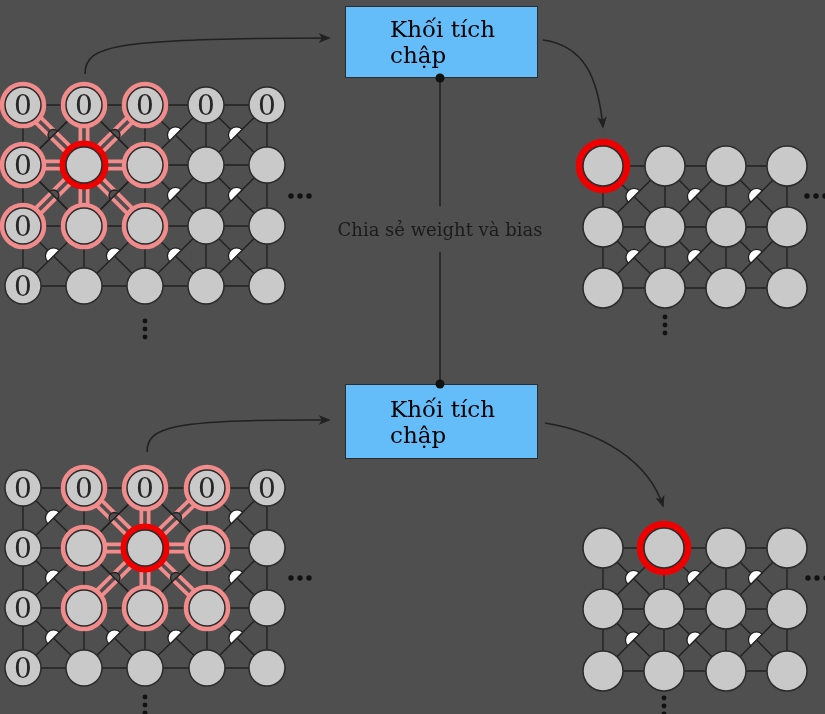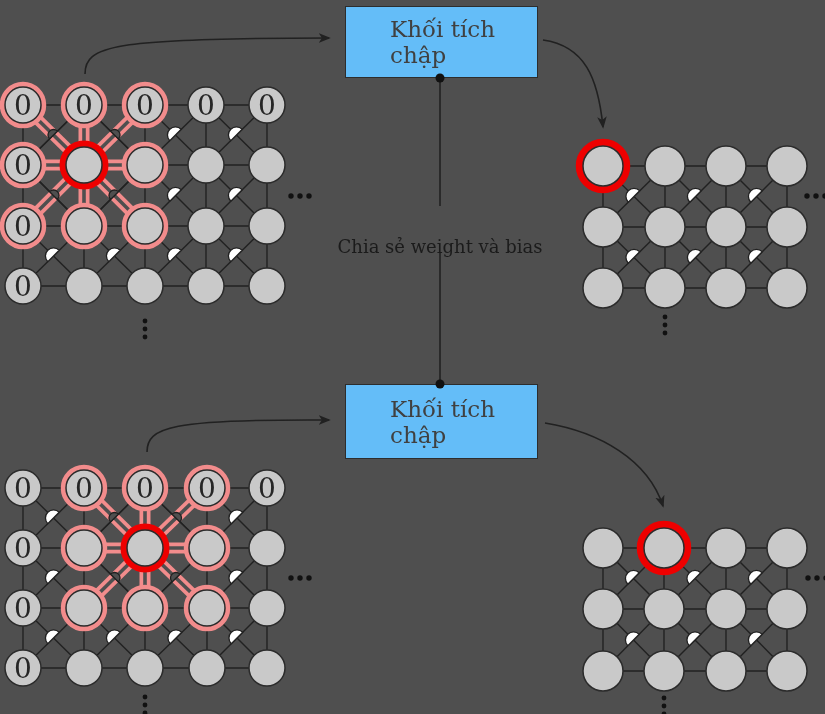--- a/index.html
+++ b/index.html
@@ -1,25 +1,25 @@
 <!DOCTYPE html>
 <html><head>
 <meta charset="utf-8">
 <style>
   html,body{margin:0;padding:0;background:#4f4f4f;}
   .canvas{position:relative;width:825px;height:714px;background:#4f4f4f;overflow:hidden;
           font-family:"DejaVu Serif","Liberation Serif",serif;}
   .canvas svg{position:absolute;left:0;top:0;}
   .conv-box{position:absolute;background:#64bdf8;border:1px solid #2d2d2d;
             display:flex;align-items:center;justify-content:center;
-            font-size:23px;color:#404040;box-sizing:border-box;padding-left:44px;}
+            font-size:23px;color:#000000;box-sizing:border-box;padding-left:44px;}
   #box-top{left:345px;top:6px;width:193px;height:72px;}
   #box-bottom{left:345px;top:384px;width:193px;height:75px;}
   .share-label{position:absolute;left:440px;top:229px;transform:translate(-50%,-50%);
-               font-size:18px;color:#1b1b1b;white-space:nowrap;margin-top:17px;}
+               font-size:18px;color:#1b1b1b;white-space:nowrap;}
   svg text{font-family:"DejaVu Serif","Liberation Serif",serif;}
 </style>
 </head>
 <body>
 
 <div class="canvas">
   <div class="conv-box" id="box-top">
     <span>Khối tích chập</span>
   </div>
   <div class="conv-box" id="box-bottom">

